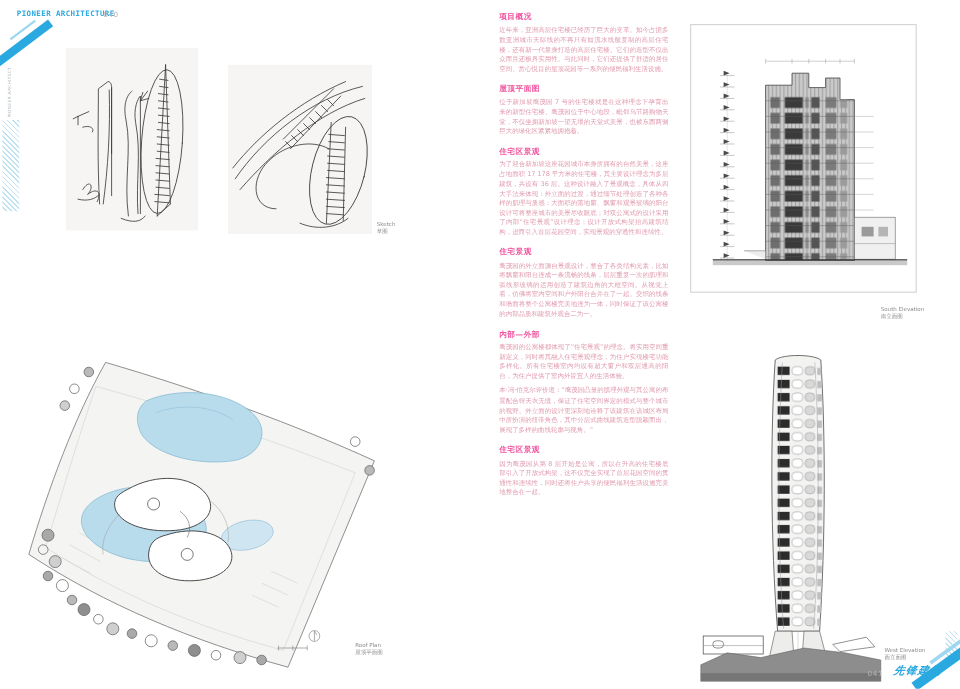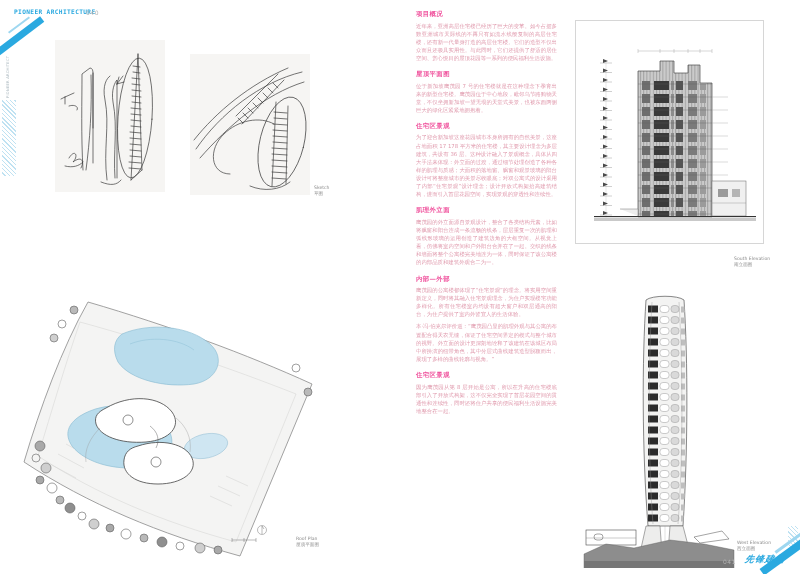--- a/index.html
+++ b/index.html
@@ -111,21 +111,21 @@
   <div>草图</div>
 </div>
 
 <div class="abs article">
     <h3 class="sec-h">项目概况</h3>
     <p class="sec-p">近年来，亚洲高层住宅楼已经历了巨大的变革。如今占据多数亚洲城市天际线的不再只有如流水线般复制的高层住宅楼，还有新一代量身打造的高层住宅楼。它们的造型不仅出众而且还极具实用性。与此同时，它们还提供了舒适的居住空间、赏心悦目的屋顶花园等一系列的便民福利生活设施。</p>
     <h3 class="sec-h">屋顶平面图</h3>
     <p class="sec-p">位于新加坡鹰茂园 7 号的住宅楼就是在这种理念下孕育出来的新型住宅楼。鹰茂园位于中心地段，毗邻乌节路购物天堂，不仅坐拥新加坡一望无垠的天堂式美景，也被东西两侧巨大的绿化区紧紧地拥抱着。</p>
     <h3 class="sec-h">住宅区景观</h3>
     <p class="sec-p">为了迎合新加坡这座花园城市本身所拥有的自然美景，这座占地面积 17 178 平方米的住宅楼，其主要设计理念为多层建筑，共设有 36 层。这种设计融入了景观概念，具体从四大手法来体现：外立面的过渡，通过细节处理创造了各种各样的肌理与质感；大面积的落地窗、飘窗和观景玻璃的阳台设计可将整座城市的美景尽收眼底；对双公寓式的设计采用了内部“住宅景观”设计理念；设计开放式构架抬高建筑结构，进而引入首层花园空间，实现景观的穿透性和连续性。</p>
-    <h3 class="sec-h">肌理外立面</h3>
+    <h3 class="sec-h">住宅景观</h3>
     <p class="sec-p">鹰茂园的外立面源自景观设计，整合了各类结构元素，比如将飘窗和阳台连成一条流畅的线条，层层重复一次的肌理和弧线形玻璃的运用创造了建筑边角的大框空间。从视觉上看，仿佛将室内空间和户外阳台合并在了一起。交织的线条和墙面将整个公寓楼完美地连为一体，同时保证了该公寓楼的内部品质和建筑外观合二为一。</p>
     <h3 class="sec-h">内部—外部</h3>
     <p class="sec-p">鹰茂园的公寓楼都体现了“住宅景观”的理念。将实用空间重新定义，同时将其融入住宅景观理念，为住户实现楼宅功能多样化。所有住宅楼室内均设有超大窗户和双层通高的阳台，为住户提供了室内外皆宜人的生活体验。</p>
     <p class="sec-p">本·冯·伯克尔评价道：“鹰茂园凸显的肌理外观与其公寓的布置配合得天衣无缝，保证了住宅空间界定的模式与整个城市的视野。外立面的设计更深刻地诠释了该建筑在该城区布局中所扮演的纽带角色，其中分层式曲线建筑造型脱颖而出，展现了多样的曲线轮廓与视角。”</p>
     <h3 class="sec-h">住宅区景观</h3>
     <p class="sec-p">因为鹰茂园从第 8 层开始是公寓，所以在升高的住宅楼底部引入了开放式构架，这不仅完全实现了首层花园空间的贯通性和连续性，同时还将住户共享的便民福利生活设施完美地整合在一起。</p>
   </div>
 
 <div class="abs south-fig">
   <svg viewBox="0 0 187 222" width="187" height="222">

